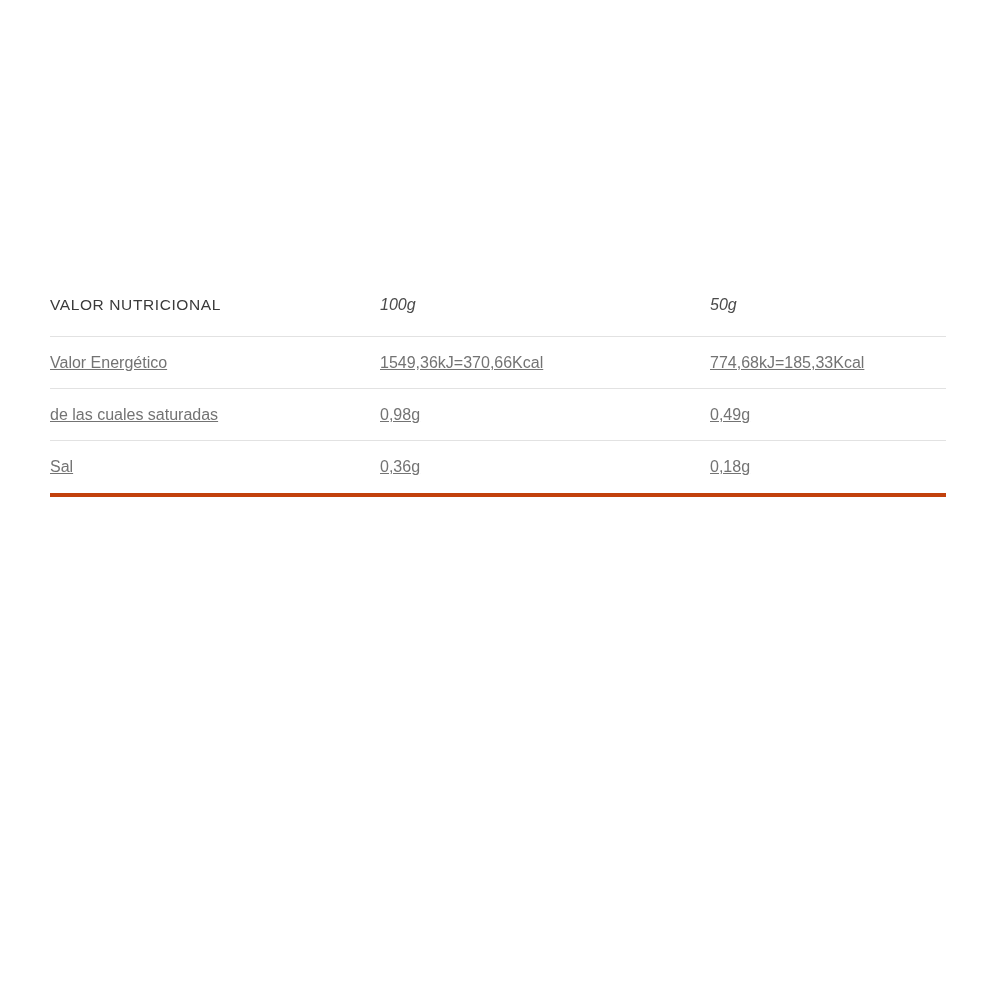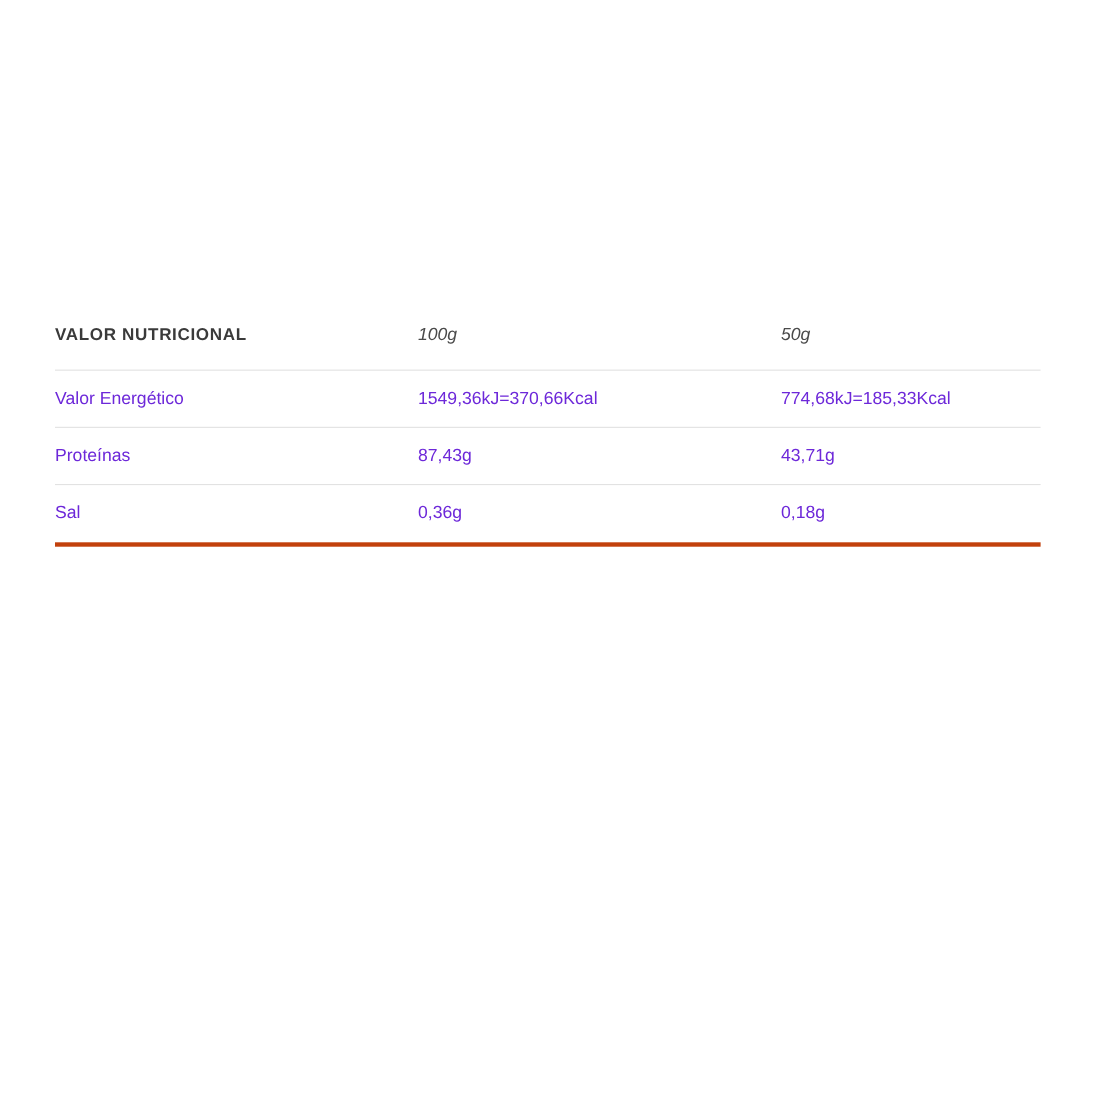--- a/index.html
+++ b/index.html
@@ -28,42 +28,43 @@
     table-layout: fixed;
   }
 
   .nutrition-table col.c-label { width: 330px; }
   .nutrition-table col.c-v1 { width: 330px; }
   .nutrition-table col.c-v2 { width: 236px; }
 
   .nutrition-table thead th {
     text-align: left;
     font-size: 15.5px;
-    font-weight: bold;
+    font-weight: normal;
     color: #3a3a3a;
     letter-spacing: 0.6px;
     padding: 0 0 22px 0;
     vertical-align: top;
   }
 
   .nutrition-table thead th.col-header {
     font-weight: normal;
     letter-spacing: 0;
     font-size: 16px;
     color: #4a4a4a;
     font-style: italic;
   }
 
   .nutrition-table tbody td {
     font-size: 16px;
-    color: #6d28d9;
+    color: #737373;
     padding: 16px 0 16px 0;
     border-top: 1px solid #e2e2e2;
     vertical-align: middle;
     line-height: 1.2;
+    text-decoration: underline;
   }
 
   .nutrition-table tbody tr:last-child td {
     border-bottom: 4px solid #c2410c;
   }
 
   .cell-label { color: #5a5a5a; }
   .cell-value { color: #5a5a5a; margin-top: 44px; }
 </style>
 </head>
@@ -84,23 +85,23 @@
         <th class="col-header">50g</th>
       </tr>
     </thead>
     <tbody>
       <tr>
         <td class="cell-label">Valor Energético</td>
         <td class="cell-value">1549,36kJ=370,66Kcal</td>
         <td class="cell-value">774,68kJ=185,33Kcal</td>
       </tr>
       <tr>
-        <td class="cell-label">Proteínas</td>
-        <td class="cell-value">87,43g</td>
-        <td class="cell-value">43,71g</td>
+        <td class="cell-label">de las cuales saturadas</td>
+        <td class="cell-value">0,98g</td>
+        <td class="cell-value">0,49g</td>
       </tr>
       <tr>
         <td class="cell-label">Sal</td>
         <td class="cell-value">0,36g</td>
         <td class="cell-value">0,18g</td>
       </tr>
     </tbody>
   </table>
 
 </div>

